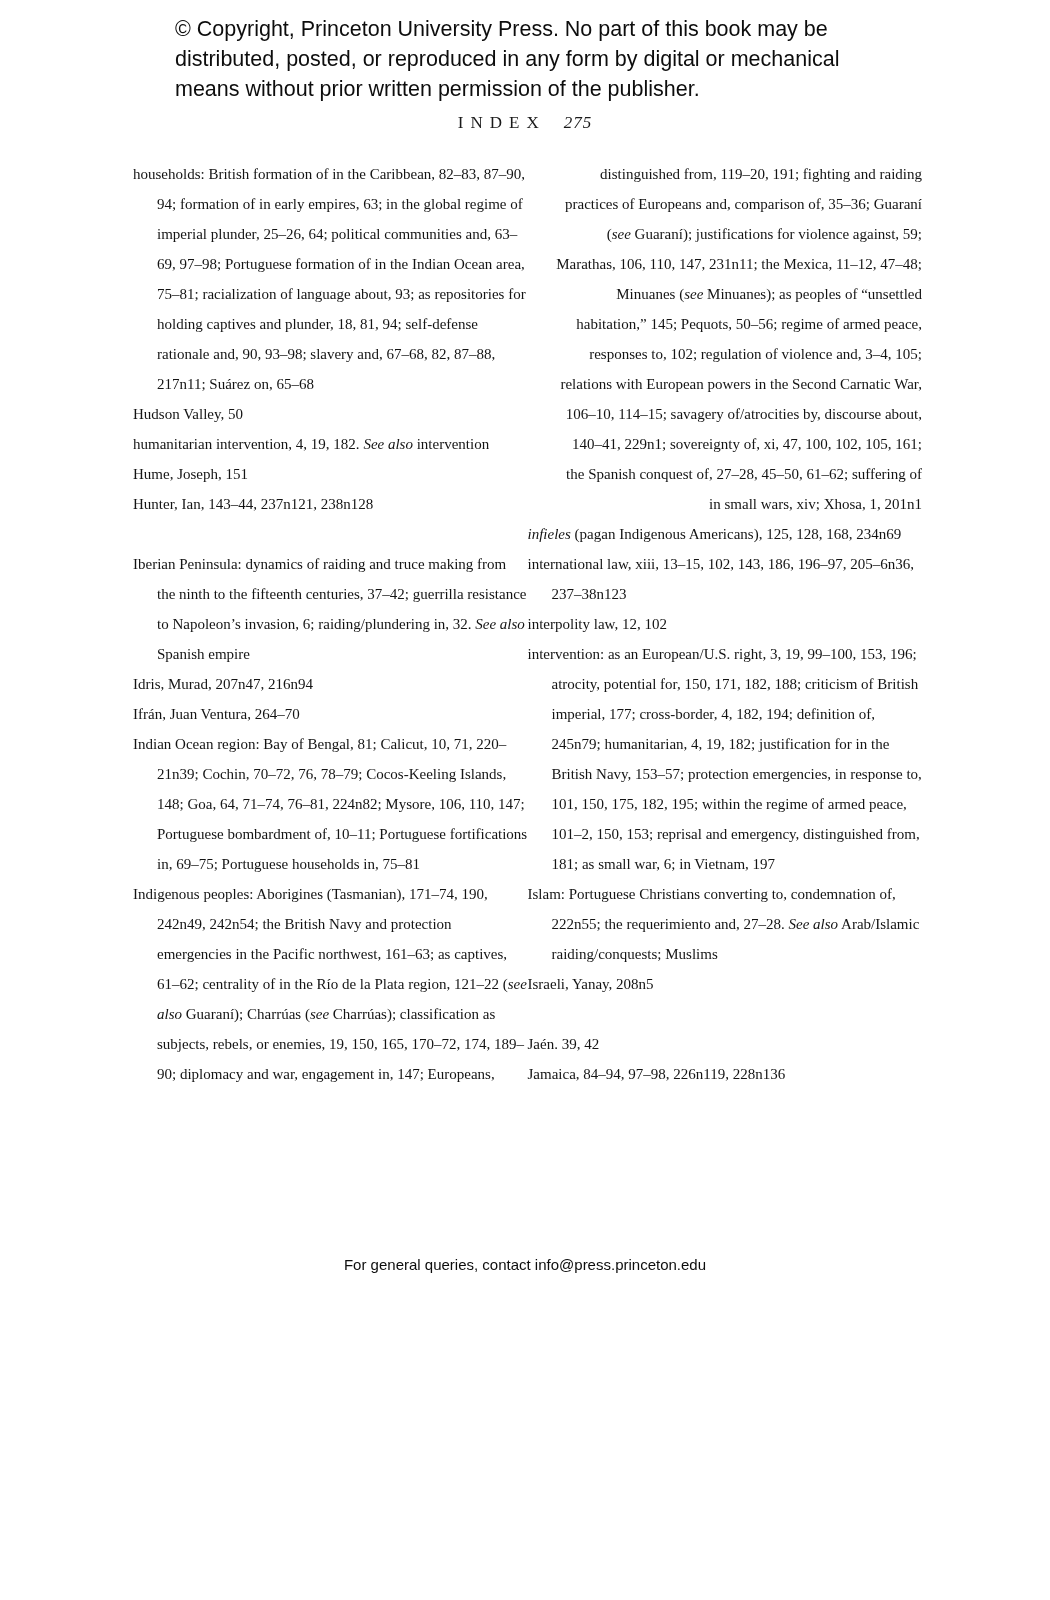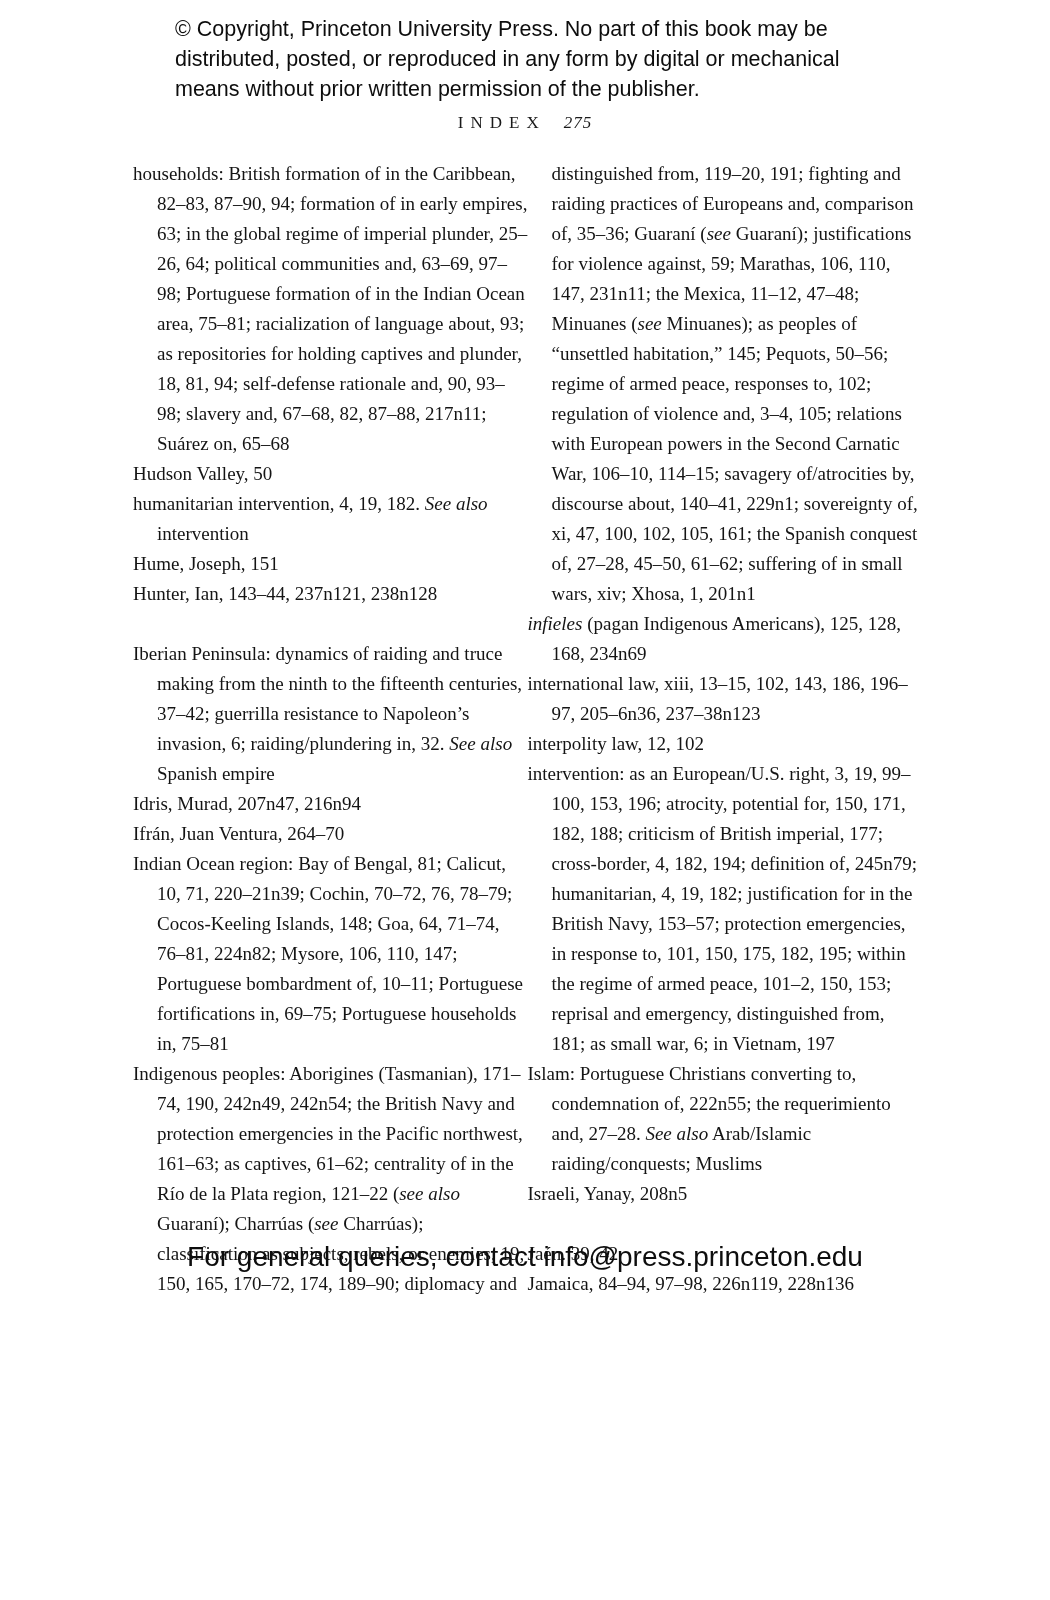--- a/index.html
+++ b/index.html
@@ -36,46 +36,47 @@
   }
   .running-head .pgnum {
     margin-left: 18px;
     letter-spacing: 1px;
     font-style: italic;
   }
   .columns {
     display: flex;
     margin: 26px 128px 0 133px;
     font-family: "Liberation Serif", serif;
-    font-size: 19px;
+    font-size: 15px;
     line-height: 30px;
     color: #141414;
   }
   .col {
     flex: 1 1 0;
     min-width: 0;
   }
   .entry {
     padding-left: 24px;
     text-indent: -24px;
   }
   .entry.cont {
     text-indent: 0;
+    text-align: right;
   }
   .entry.gap {
     margin-top: 30px;
   }
   .footer {
     position: absolute;
     left: 0;
     right: 0;
     bottom: 28px;
     text-align: center;
     font-family: "Liberation Sans", sans-serif;
-    font-size: 28px;
+    font-size: 15px;
     color: #0d0d0d;
   }
 </style>
 </head>
 <body>
 
 <div class="page">
 
   <div class="copyright">© Copyright, Princeton University Press. No part of this book may be distributed, posted, or reproduced in any form by digital or mechanical means without prior written permission of the publisher.</div>
 

